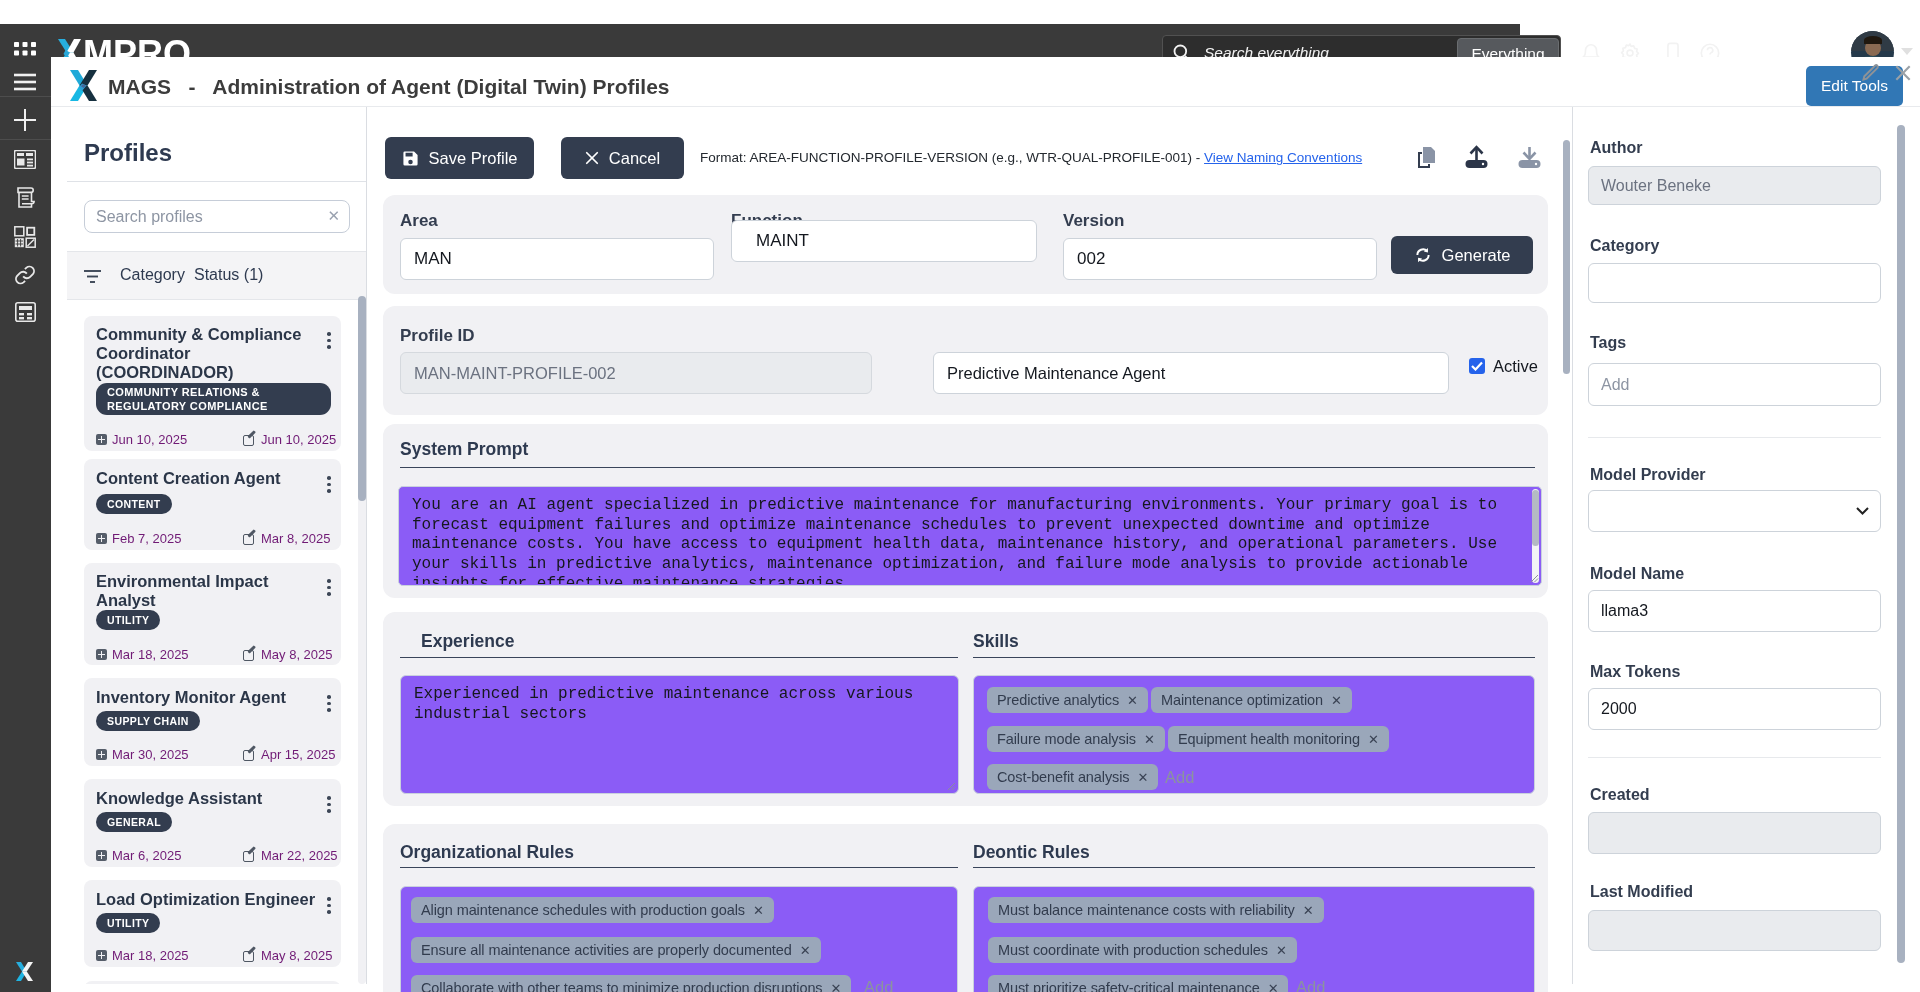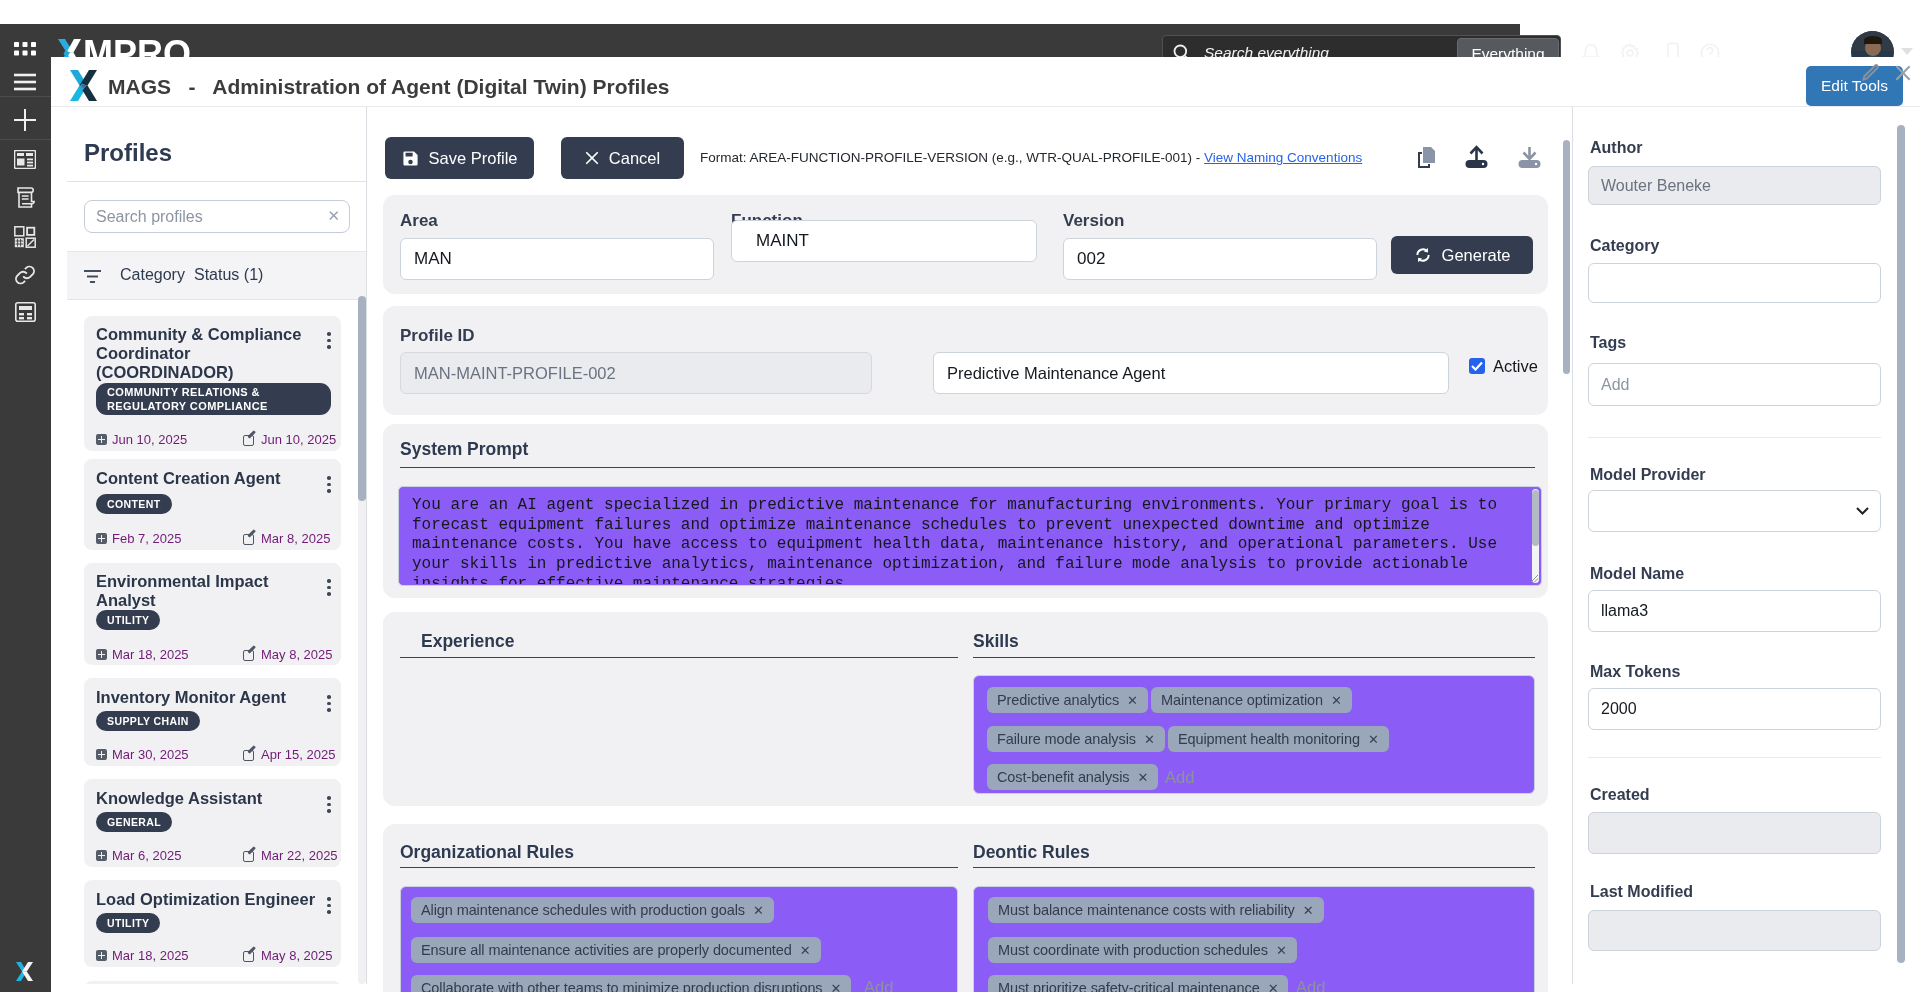--- a/index.html
+++ b/index.html
@@ -380,20 +380,29 @@
           <g stroke="#8a8f98" stroke-width="1">
             <line x1="8" y1="1" x2="1" y2="8"></line>
             <line x1="8" y1="4.5" x2="4.5" y2="8"></line>
           </g>
         </svg>
     </div>
 
     <div class="card" style="left:16px;top:505px;width:1165px;height:194px;"></div>
     <div class="sechead" style="left:33px;top:524px;margin-left:21px;">Experience</div>
     <div class="secline" style="left:33px;top:550px;width:558px;"></div>
+    <div class="wbox" style="left:33px;top:568px;width:559px;height:119px;">
+      <div class="mono" style="position:absolute;left:13px;top:9px;width:530px;">Experienced in predictive maintenance across various industrial sectors</div>
+      <svg class="abs" style="right:2px;bottom:2px" width="9" height="9" viewBox="0 0 9 9">
+          <g stroke="#8a8f98" stroke-width="1">
+            <line x1="8" y1="1" x2="1" y2="8"></line>
+            <line x1="8" y1="4.5" x2="4.5" y2="8"></line>
+          </g>
+        </svg>
+    </div>
     <div class="sechead" style="left:606px;top:524px;">Skills</div>
     <div class="secline" style="left:606px;top:550px;width:562px;"></div>
     <div class="wbox" style="left:606px;top:568px;width:562px;height:119px;"></div>
     <div class="pill" style="left:620px;top:580px;">Predictive analytics<span class="x">✕</span></div>
     <div class="pill" style="left:784px;top:580px;">Maintenance optimization<span class="x">✕</span></div>
     <div class="pill" style="left:620px;top:619px;">Failure mode analysis<span class="x">✕</span></div>
     <div class="pill" style="left:801px;top:619px;">Equipment health monitoring<span class="x">✕</span></div>
     <div class="pill" style="left:620px;top:657px;">Cost-benefit analysis<span class="x">✕</span></div>
     <div class="addtxt" style="left:798px;top:661px;">Add</div>
 

